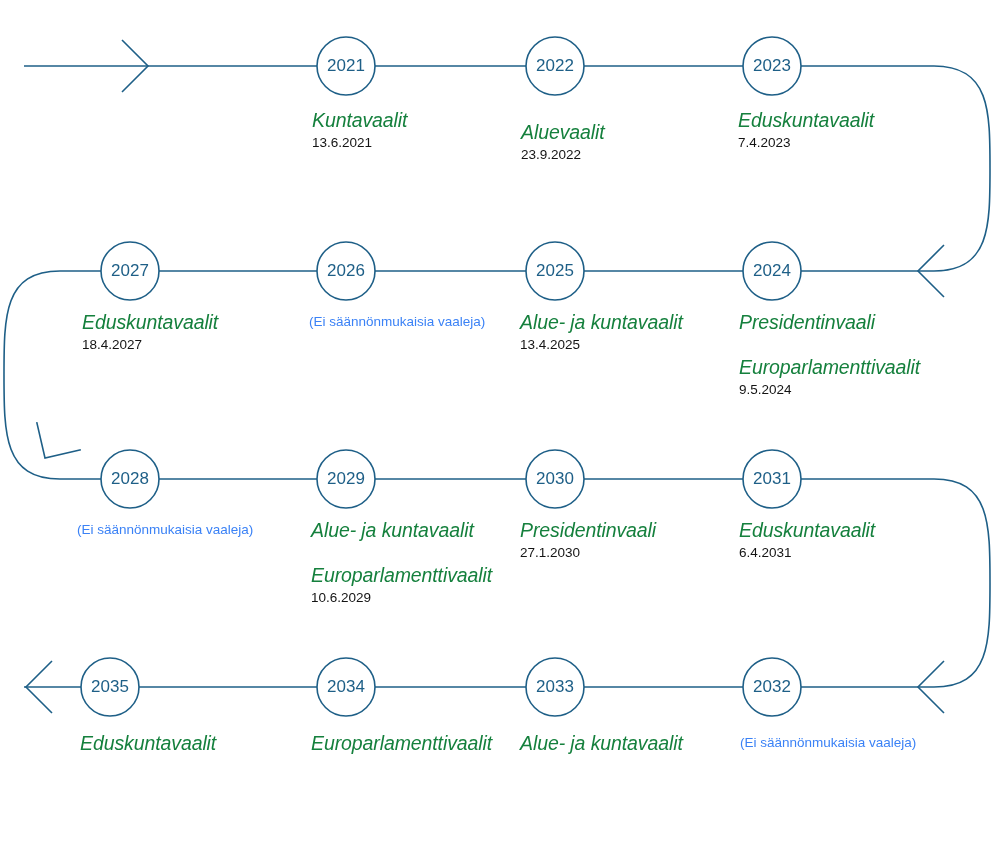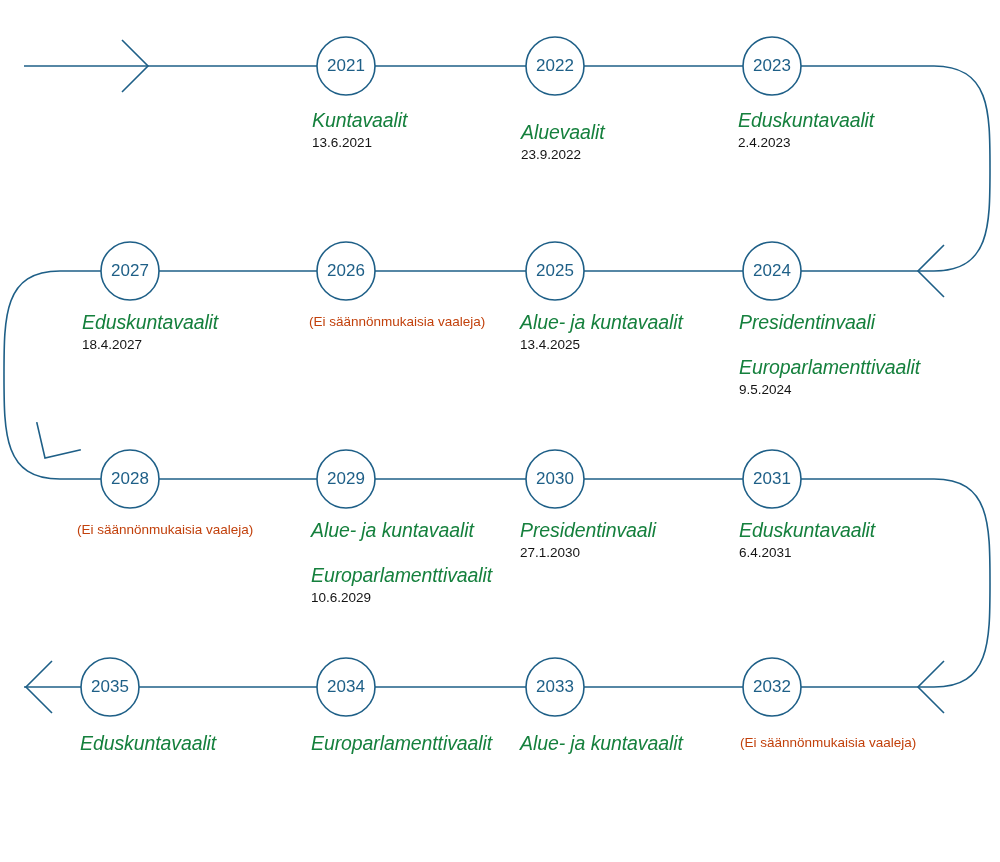--- a/index.html
+++ b/index.html
@@ -32,21 +32,21 @@
     font-style:italic;
   }
   .ev-date{
     font-size:13.5px;
     line-height:20px;
     color:#141414;
   }
   .ev-none{
     font-size:13.5px;
     line-height:19px;
-    color:#c2410c;
+    color:#3b82f6;
   }
   .ev-block + .ev-block{margin-top:20px;}
 </style>
 </head>
 <body>
 
 <div id="stage">
 
   <svg class="track" viewBox="0 0 1000 862">
     <g id="track-lines" stroke="#1e5f87" stroke-width="1.6" fill="none">
@@ -161,21 +161,21 @@
       </div>
       <div class="node-text" style="left: 521px; top: 120px;">
         <div class="ev-block">
           <div class="ev-title">Aluevaalit</div>
           <div class="ev-date">23.9.2022</div>
         </div>
       </div>
       <div class="node-text" style="left: 738px; top: 108px;">
         <div class="ev-block">
           <div class="ev-title">Eduskuntavaalit</div>
-          <div class="ev-date">2.4.2023</div>
+          <div class="ev-date">7.4.2023</div>
         </div>
       </div>
       <div class="node-text" style="left: 82px; top: 310px;">
         <div class="ev-block">
           <div class="ev-title">Eduskuntavaalit</div>
           <div class="ev-date">18.4.2027</div>
         </div>
       </div>
       <div class="node-text" style="left: 309px; top: 312px;">
         <div class="ev-block">

